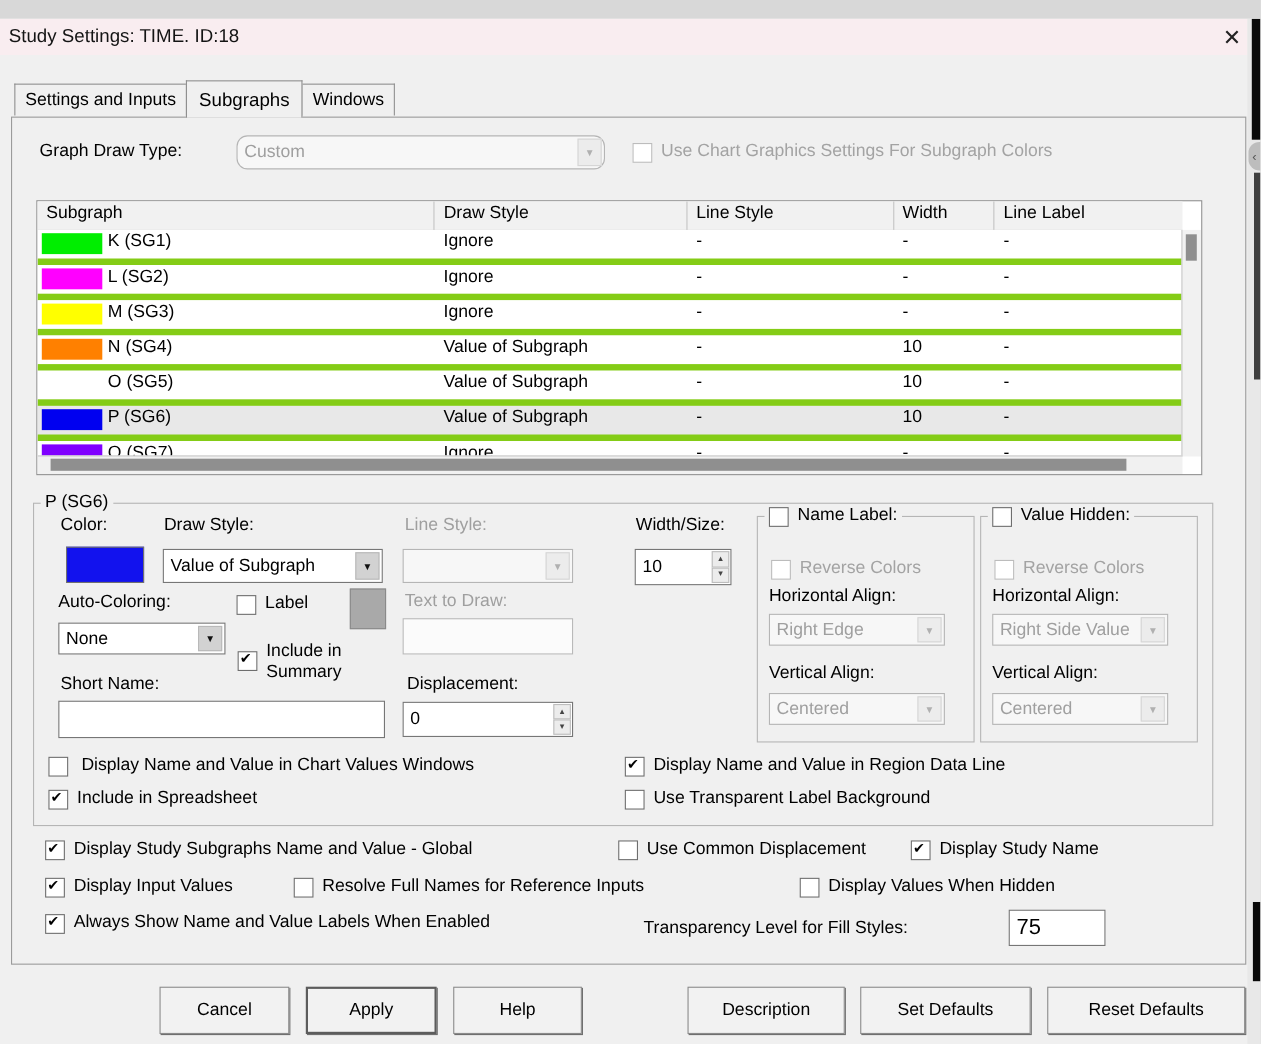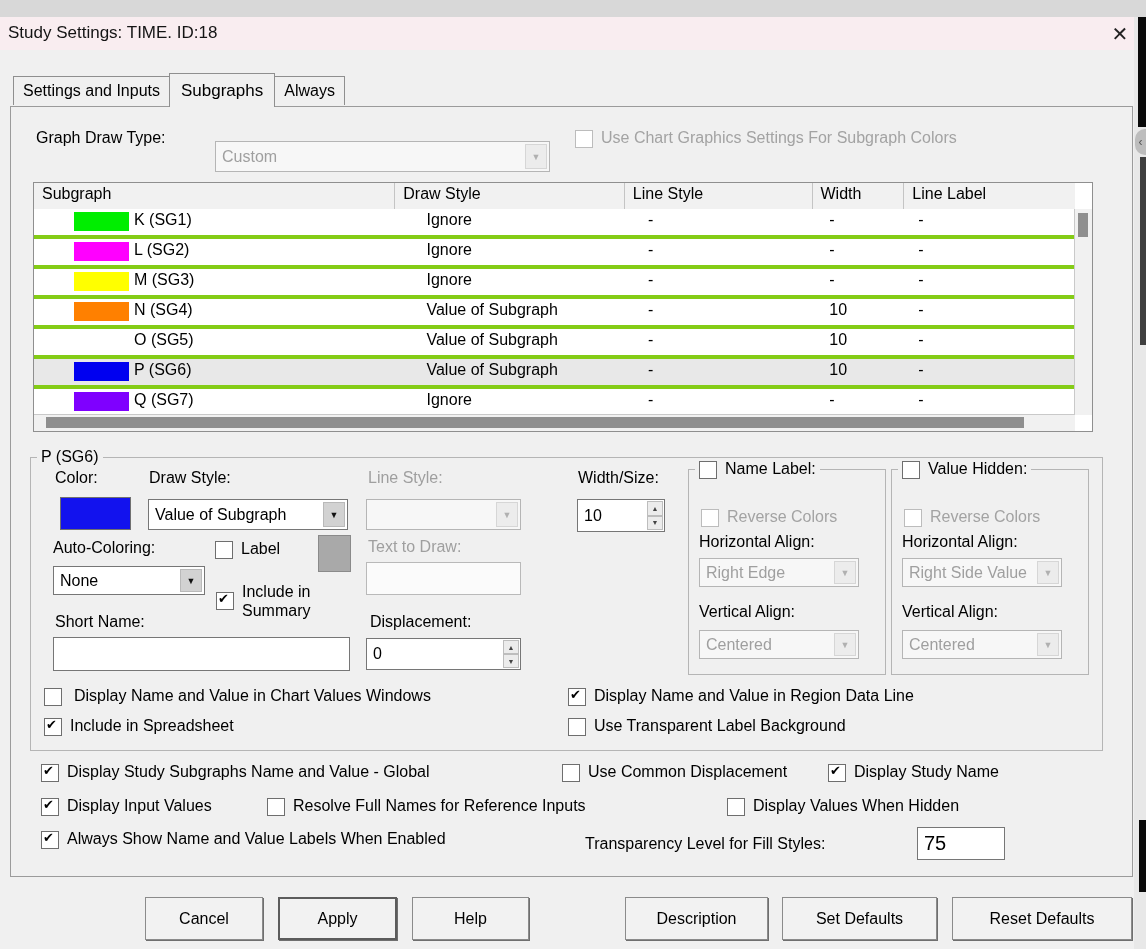--- a/index.html
+++ b/index.html
@@ -55,21 +55,21 @@
   .tbox.dis{border-color:#b9b9b9;background:#fbfbfb;}
 
   
   .table{position:absolute;left:33px;top:165px;width:1060px;height:250px;border:1px solid #8f8f8f;
          background:#fff;box-sizing:border-box;overflow:hidden;}
   .thead{position:absolute;left:0;top:0;right:17px;height:26px;background:#f1f1f1;display:flex;
          border-bottom:1px solid #c4c4c4;}
   .th{box-sizing:border-box;border-right:1px solid #c4c4c4;font-size:16px;padding:2px 0 0 8px;
       overflow:hidden;white-space:nowrap;}
   .tbody{position:absolute;left:0;top:26px;right:17px;bottom:16px;overflow:hidden;}
-  .trow{display:flex;height:26px;border-bottom:4px solid #84cc16;background:#fff;padding-left:36px;}
+  .trow{display:flex;height:26px;border-bottom:6px solid #84cc16;background:#fff;}
   .trow.sel{background:#e8e8e8;}
   .td{box-sizing:border-box;font-size:16px;padding:2px 0 0 8px;white-space:nowrap;overflow:hidden;
       display:flex;align-items:flex-start;}
   .c0{width:362px;}.c1{width:230px;}.c2{width:188px;}.c3{width:92px;}.c4{width:171px;border-right:none;}
   .td.c0{padding-left:4px;}
   .swatch{width:55px;height:19px;display:inline-block;margin:1px 5px 0 0;flex:none;}
   .vsb{position:absolute;top:26px;right:0;bottom:16px;width:17px;background:#f1f1f1;border-left:1px solid #c9c9c9;}
   .vsb .thumb{position:absolute;left:3px;top:4px;width:10px;height:24px;background:#8f8f8f;}
   .hsb{position:absolute;left:0;right:17px;bottom:0;height:16px;background:#f1f1f1;border-top:1px solid #c9c9c9;}
   .hsb .thumb{position:absolute;left:12px;top:2px;width:978px;height:11px;background:#8f8f8f;}
@@ -101,27 +101,27 @@
 
   <div class="art" style="left:1134px;top:0;width:12px;height:949px;background:#e8e8e8;"></div>
   <div class="art" style="left:1138px;top:0;width:8px;height:110px;background:#0a0a0a;"></div>
   <div class="art" style="left:1135px;top:112px;width:11px;height:26px;background:#bdbdbd;border-radius:10px 0 0 10px;display:flex;align-items:center;justify-content:center;font-size:12px;color:#555;">‹</div>
   <div class="art" style="left:1140px;top:140px;width:6px;height:188px;background:#3f3f3f;"></div>
   <div class="art" style="left:1139px;top:803px;width:7px;height:72px;background:#0a0a0a;"></div>
 
   <div class="tabs">
     <div class="tab">Settings and Inputs</div>
     <div class="tab active">Subgraphs</div>
-    <div class="tab">Always</div>
+    <div class="tab">Windows</div>
   </div>
 
   <div class="panel"></div>
 
   <div class="lbl" style="left:36px;top:112px;">Graph Draw Type:</div>
-  <div class="combo dis" style="left:215px;top:124px;width:335px;height:31px;">
+  <div class="combo dis" style="left:215px;top:106px;width:335px;height:31px;border-radius:10px;">
     <span class="val">Custom</span>
     <span class="arr">▼</span>
   </div>
   <label class="check disabled" style="left:575px;top:112px;">
     <span class="cb"></span>
     <span class="cb-label">Use Chart Graphics Settings For Subgraph Colors</span>
   </label>
 
   <div class="table">
     <div class="thead" id="thead">

